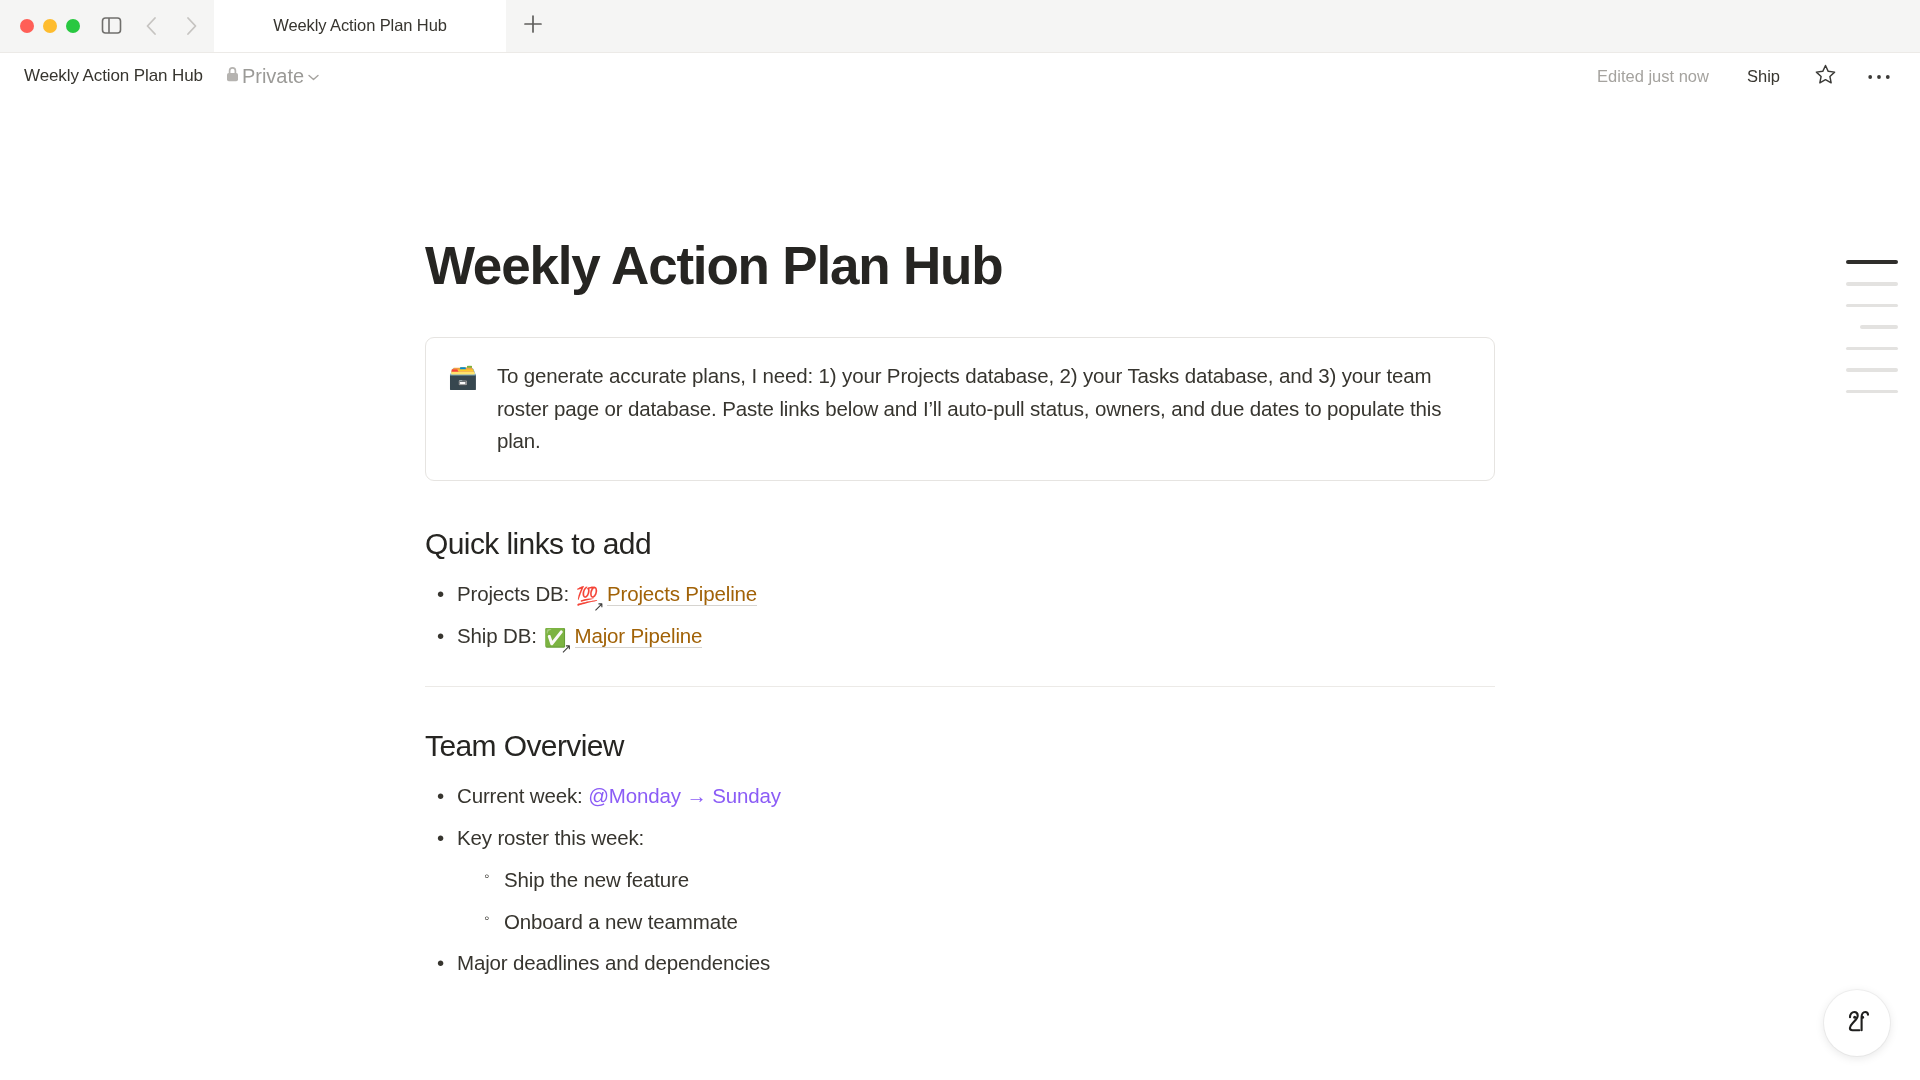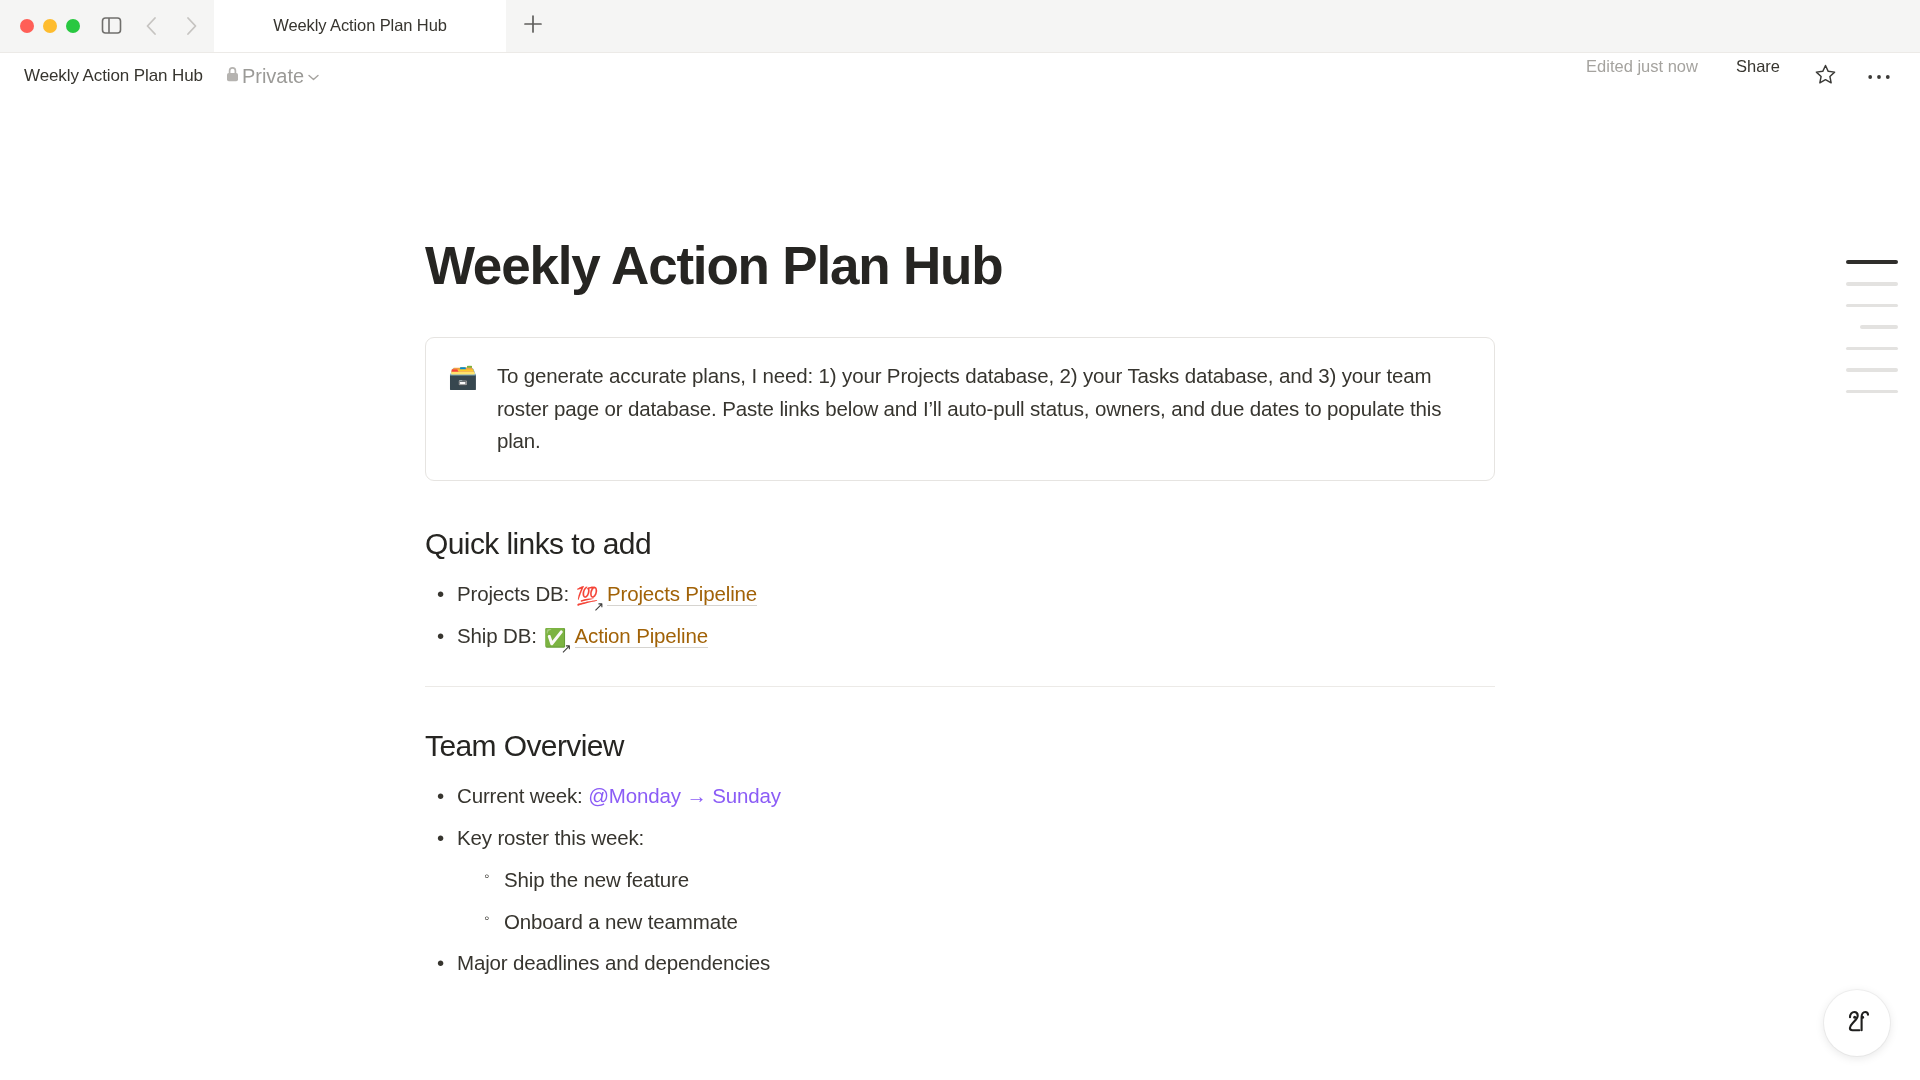--- a/index.html
+++ b/index.html
@@ -101,21 +101,21 @@
     gap: 2px;
     margin-left: 22px;
     color: #9b9a97;
     font-size: 20px;
     white-space: nowrap;
   }
   .chev-sm { color: #9b9a97; font-size: 13px; line-height: 1; margin-left: 2px;}
   .header-spacer { flex: 1; }
   .header-right {
     display: flex;
-    align-items: flex-start;
+    align-items: center;
     gap: 16px;
   }
   .edited {
     font-size: 16.5px;
     color: #a5a39f;
     padding: 0 12px;
     white-space: nowrap;
   }
   .share {
     font-size: 16.5px;
@@ -333,21 +333,21 @@
       <svg width="11" height="7" viewBox="0 0 11 7" fill="none">
         <path d="M1 1.5L5.5 5.5L10 1.5" stroke="#a5a39f" stroke-width="1.4" stroke-linecap="round" stroke-linejoin="round"></path>
       </svg>
     </span>
   </div>
 
   <div class="header-spacer"></div>
 
   <div class="header-right">
     <div class="edited">Edited just now</div>
-    <div class="share">Share</div>
+    <div class="share">Ship</div>
     <div class="icon-btn">
       <span>
         <svg width="23" height="23" viewBox="0 0 24 24" fill="none">
           <path d="M12 2.6l2.85 6.1 6.65.8-4.9 4.6 1.3 6.6L12 17.4 6.1 20.7l1.3-6.6-4.9-4.6 6.65-.8L12 2.6z" stroke="#3b3a37" stroke-width="1.5" stroke-linejoin="round" fill="none"></path>
         </svg>
       </span>
     </div>
     <div class="icon-btn">
       <span>
         <svg width="24" height="8" viewBox="0 0 24 8" fill="none">
@@ -375,21 +375,21 @@
 
     <ul class="bullets">
 
       <li class="bullet">
         <span class="marker">•</span>
         <span class="btext"><span>Projects DB: </span><span class="link-emoji"><span>💯</span><span class="arrow">↗</span></span><span style="display:inline-block;width:5px"></span><a class="page-link" href="#">Projects Pipeline</a></span>
       </li>
 
       <li class="bullet">
         <span class="marker">•</span>
-        <span class="btext"><span>Ship DB: </span><span class="link-emoji"><span>✅</span><span class="arrow">↗</span></span><span style="display:inline-block;width:5px"></span><a class="page-link" href="#">Action Pipeline</a></span>
+        <span class="btext"><span>Ship DB: </span><span class="link-emoji"><span>✅</span><span class="arrow">↗</span></span><span style="display:inline-block;width:5px"></span><a class="page-link" href="#">Major Pipeline</a></span>
       </li>
     </ul>
 
     <hr class="divider">
 
     <h2 class="section">Team Overview</h2>
 
     <ul class="bullets">
 
       <li class="bullet">

